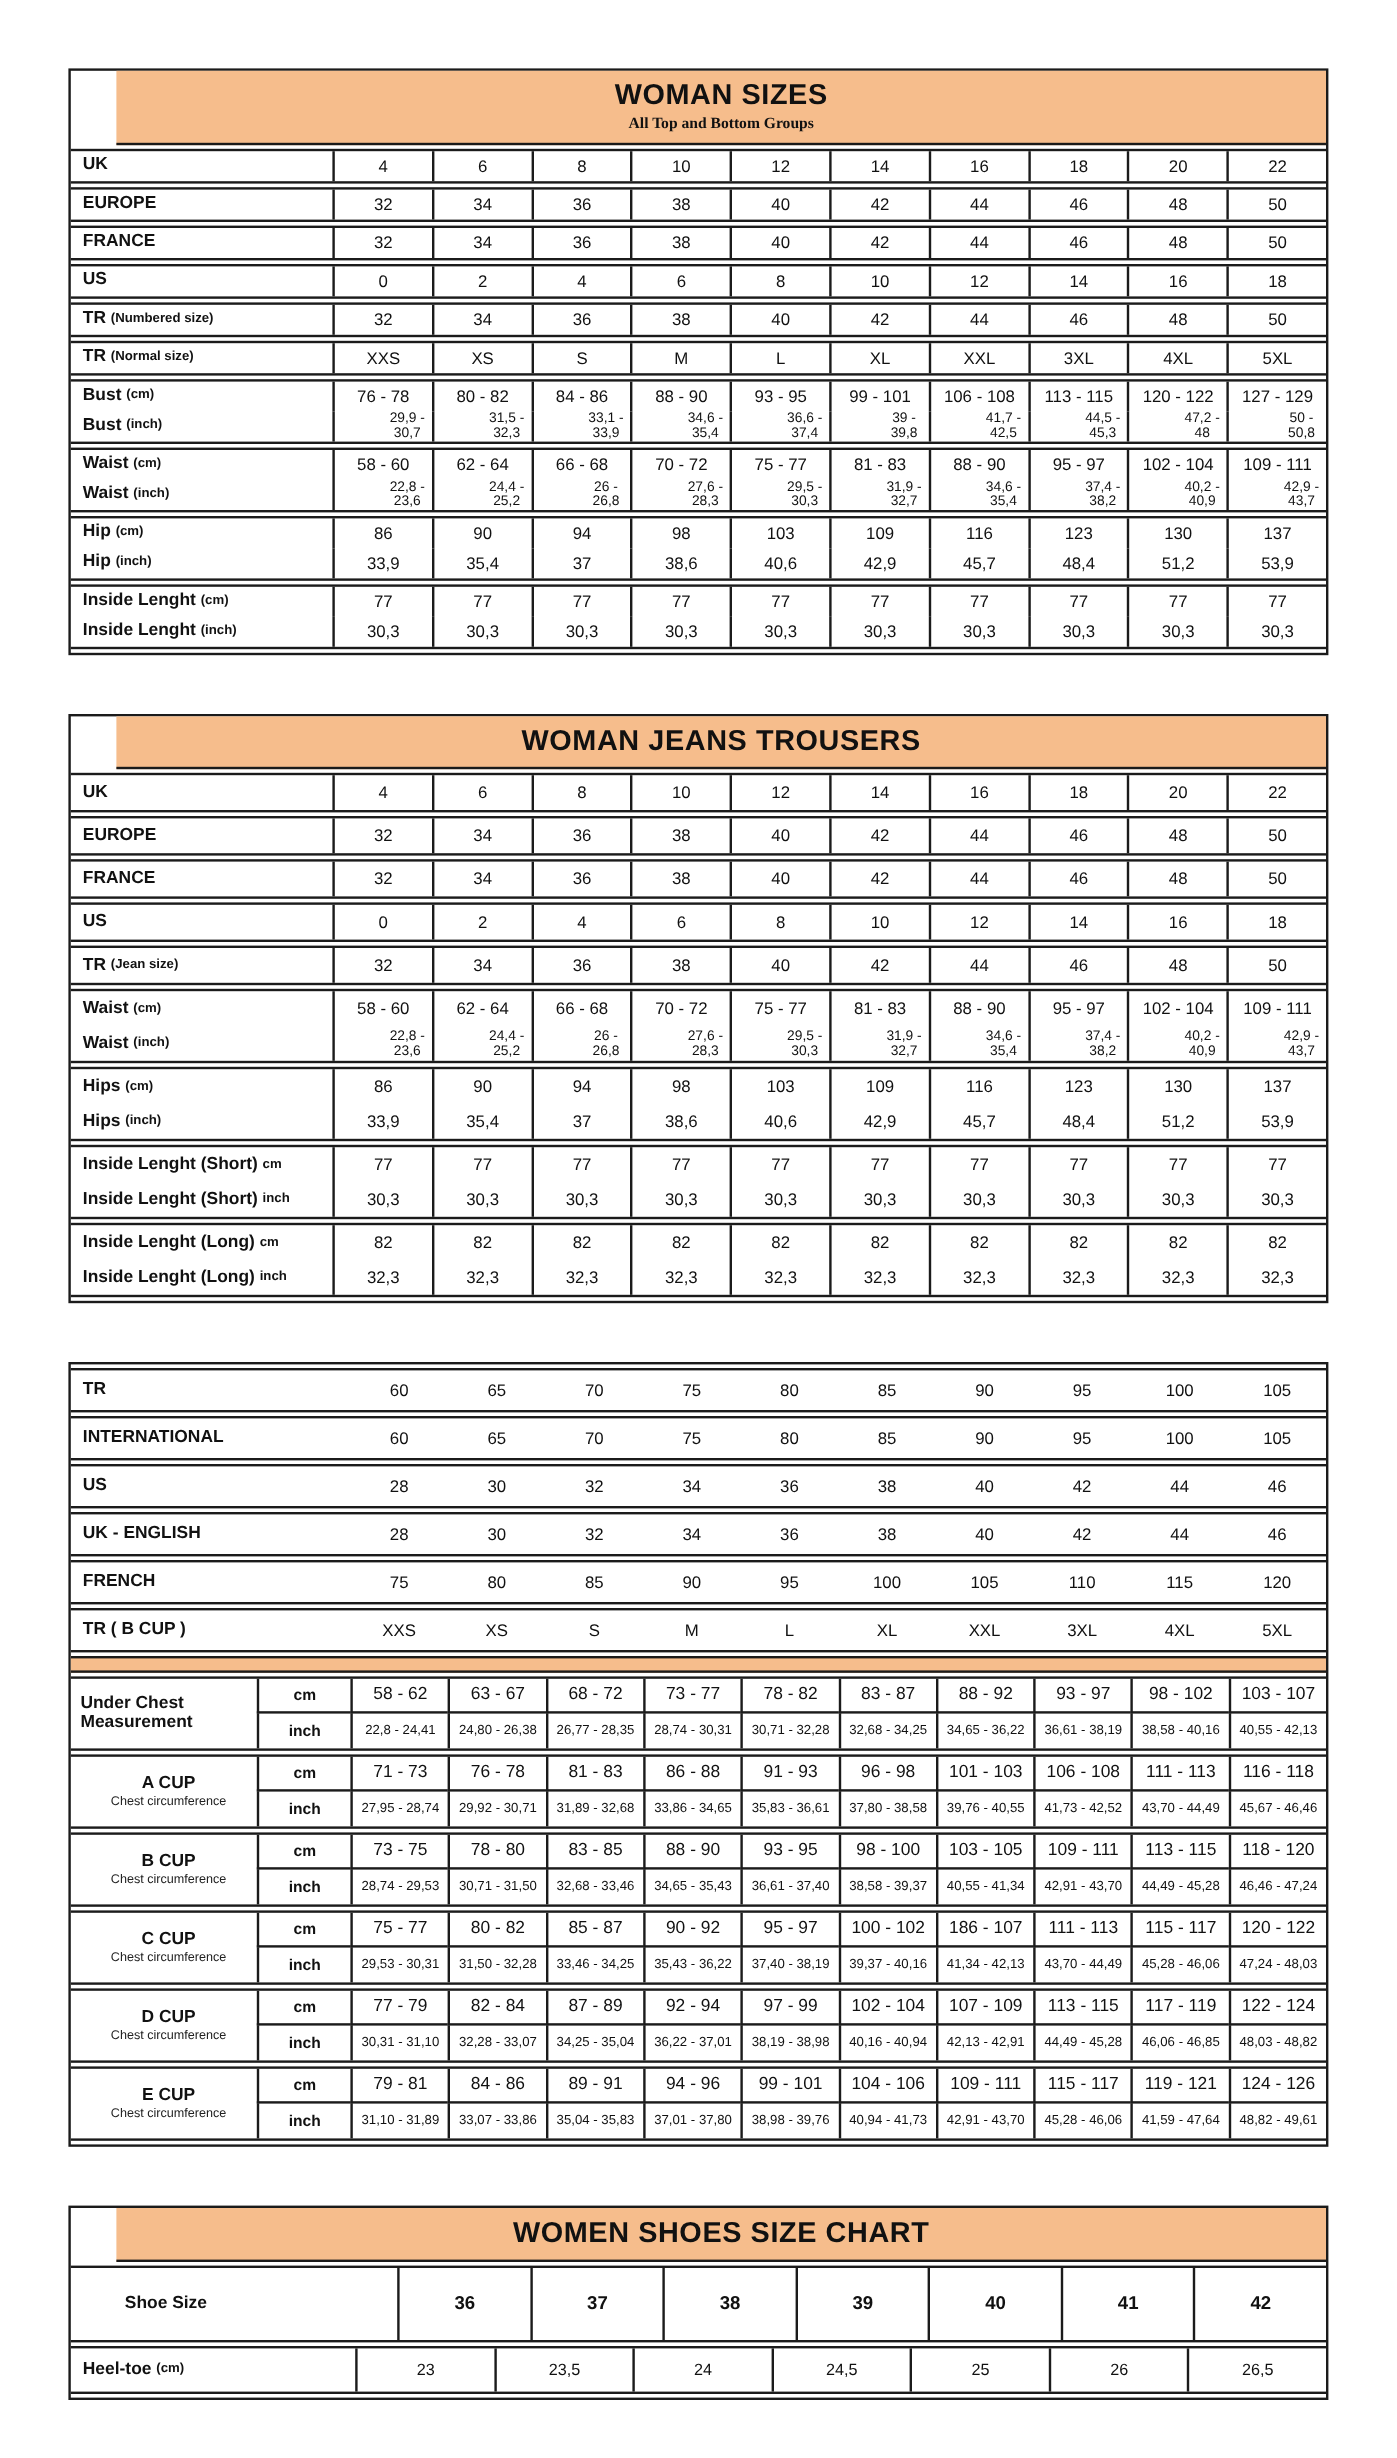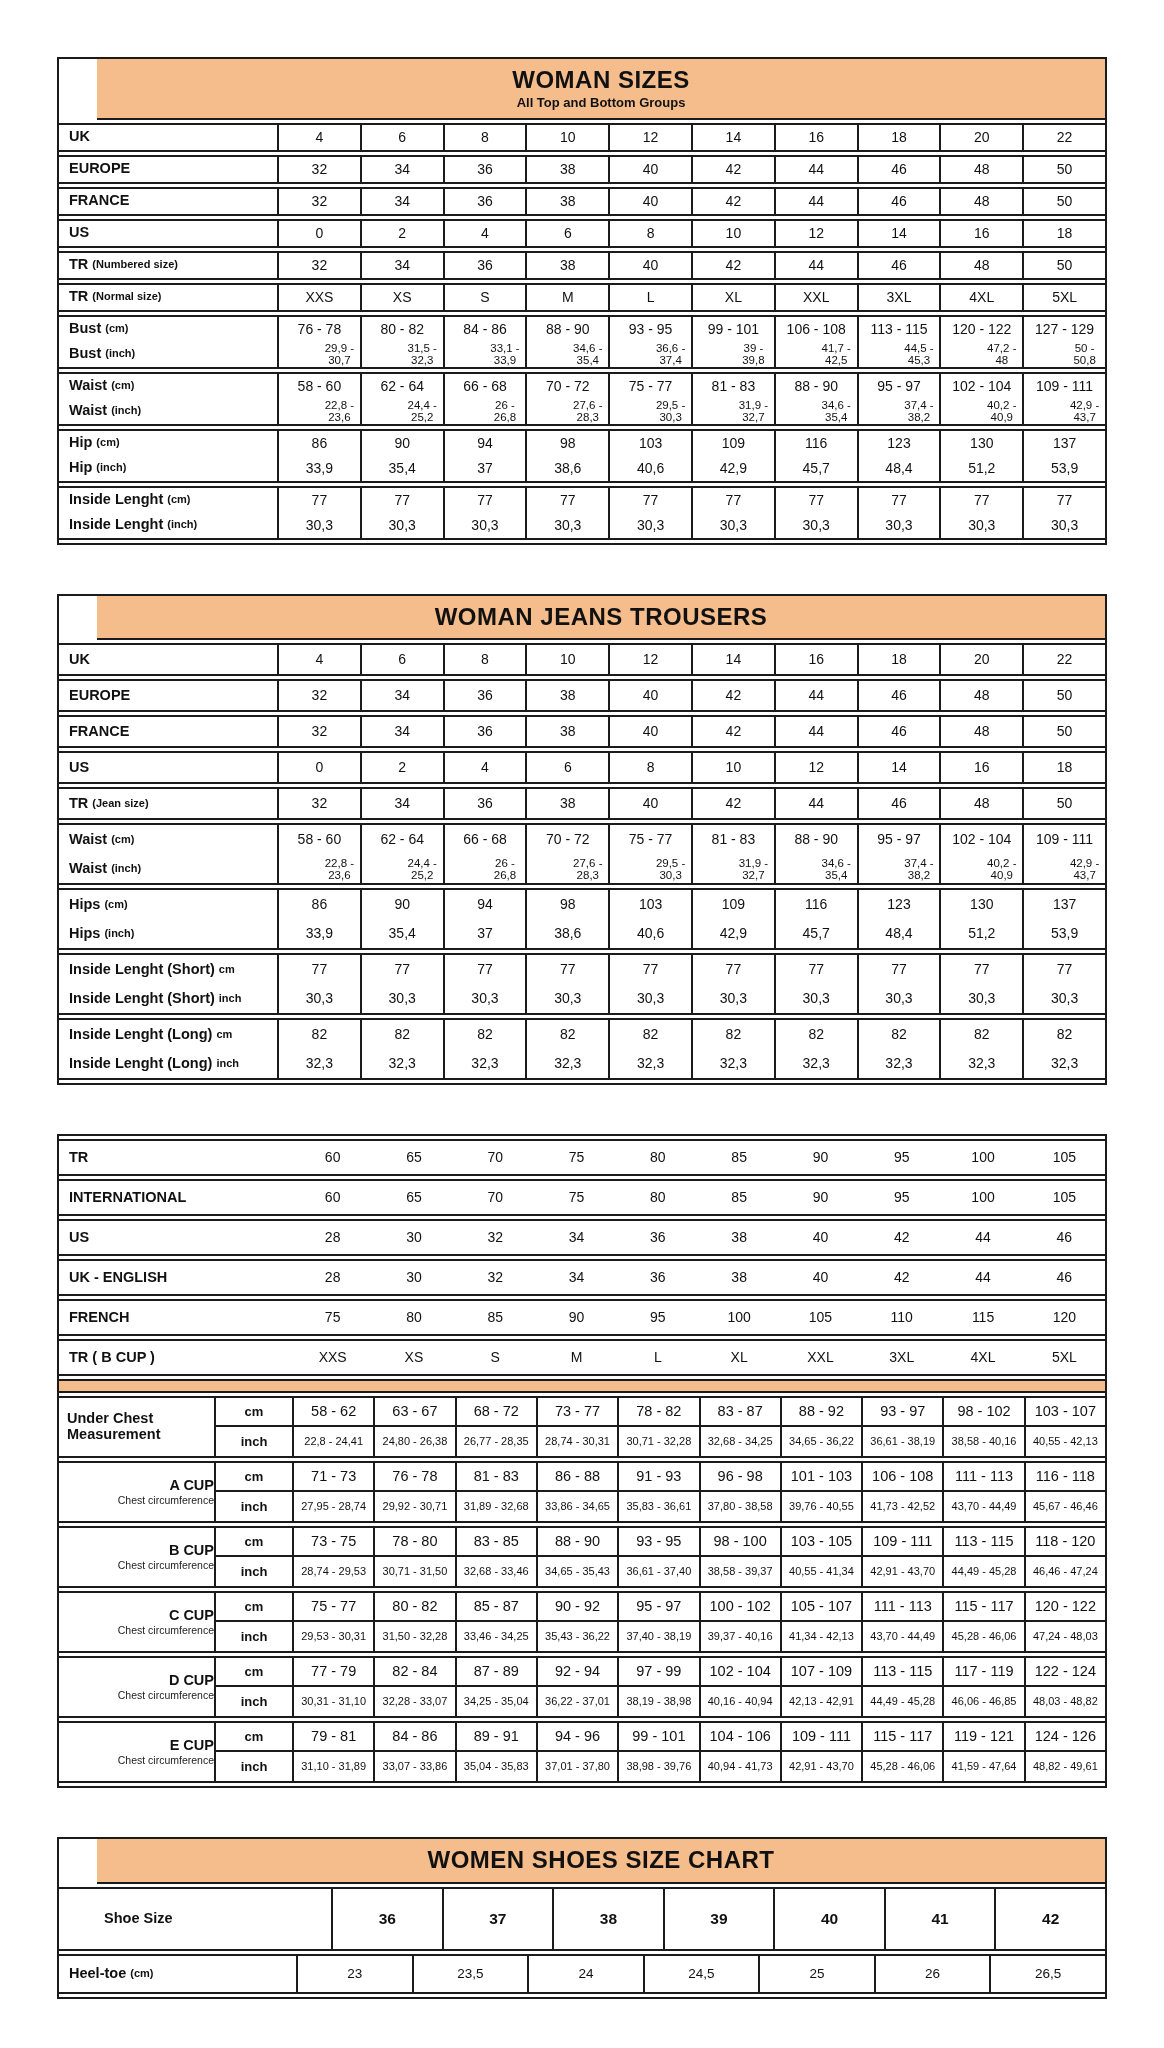--- a/index.html
+++ b/index.html
@@ -13,21 +13,21 @@
   .page{ padding:57px 57px 0 57px; }
   .size-table{
     width:1050px; border:2px solid var(--bd);
     margin-bottom:49px; background:#fff;
   }
   .band{
     background:var(--peach); border-bottom:2px solid var(--bd);
     text-align:center; padding:7px 12px 8px;margin-left:38px;
   }
   .band .t{ font-size:24px; font-weight:bold; letter-spacing:.5px; line-height:1.15; }
-  .band .st{ font-size:13px; font-weight:bold; margin-top:1px; }
+  .band .st{ font-size:13px; font-weight:bold; margin-top:1px;font-family:Liberation Serif, serif; }
   .grp{ border-top:2px solid var(--bd); border-bottom:2px solid var(--bd); margin:3px 0; }
   .row{ display:grid; align-items:stretch;border-radius:12px; }
   .g10{ grid-template-columns:218px repeat(10,1fr); }
   .g7{ grid-template-columns:237px repeat(7,1fr); }
   .bra-top{ grid-template-columns:233px repeat(10,1fr); }
   .t-woman .row{ height:25px; }
   .t-jeans .row{ height:29px; }
   .t-bra .bra-top{ height:33px; }
   .t-shoes .row-big{ height:60px;padding-left:35px; }
   .t-shoes .row-small{ height:36px; }
@@ -47,21 +47,21 @@
     margin:3px 0;
   }
   .bra-grp{
     display:grid; grid-template-columns:155px 78px repeat(10,1fr);
     grid-auto-rows:29px;
     border-top:2px solid var(--bd); border-bottom:2px solid var(--bd);
     margin:3px 0;
   }
   .bralab{
     grid-row:1 / span 2; grid-column:1;
-    flex-direction:column; align-items:flex-end; justify-content:center;
+    flex-direction:column; align-items:center; justify-content:center;
     padding-left:8px; text-align:left;
   }
   .cupn{ font-size:14.5px; font-weight:bold; line-height:1.1; }
   .cups{ font-size:10.5px; color:#222; margin-top:1px; }
   .unit{ font-weight:bold; font-size:13px; border-left:2px solid var(--bd); }
   .cmline{ border-bottom:2px solid var(--bd); }
   .bra-grp .cmv{ font-size:14.5px; }
   .bra-grp .inv{ font-size:11px; }
   .t-shoes .row-small .val{ font-size:13.5px; }
 </style>
@@ -742,21 +742,21 @@
             <span class="cupn">C CUP</span>
             <span class="cups">Chest circumference</span>
           </div>
           <div class="cell unit cmline">cm</div>
           <div class="cell val cmv cmline">75 - 77</div>
           <div class="cell val cmv cmline">80 - 82</div>
           <div class="cell val cmv cmline">85 - 87</div>
           <div class="cell val cmv cmline">90 - 92</div>
           <div class="cell val cmv cmline">95 - 97</div>
           <div class="cell val cmv cmline">100 - 102</div>
-          <div class="cell val cmv cmline">105 - 107</div>
+          <div class="cell val cmv cmline">186 - 107</div>
           <div class="cell val cmv cmline">111 - 113</div>
           <div class="cell val cmv cmline">115 - 117</div>
           <div class="cell val cmv cmline">120 - 122</div>
           <div class="cell unit">inch</div>
           <div class="cell val inv">29,53 - 30,31</div>
           <div class="cell val inv">31,50 - 32,28</div>
           <div class="cell val inv">33,46 - 34,25</div>
           <div class="cell val inv">35,43 - 36,22</div>
           <div class="cell val inv">37,40 - 38,19</div>
           <div class="cell val inv">39,37 - 40,16</div>

